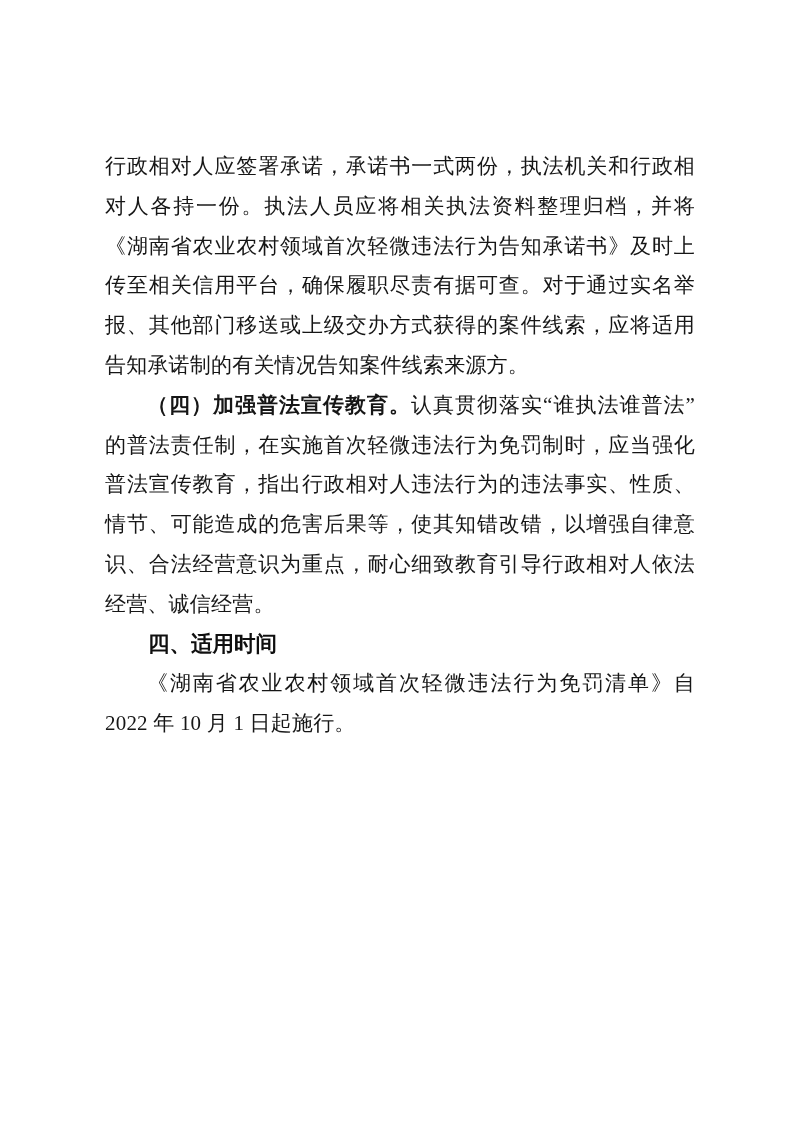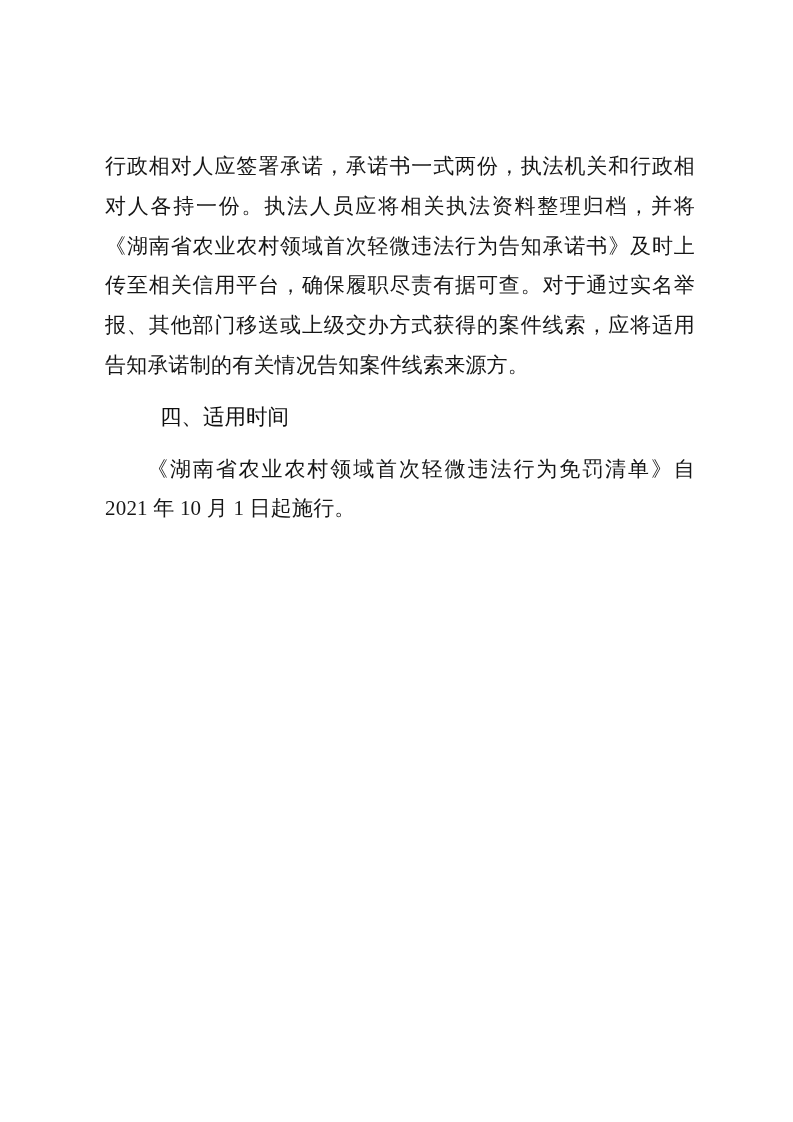--- a/index.html
+++ b/index.html
@@ -30,26 +30,26 @@
     text-justify: inter-ideograph;
     letter-spacing: 0.2px;
   }
   .para.indent {
     text-indent: 2em;
   }
   .para .lead {
     font-weight: 700;
   }
   .section-heading {
-    margin: 12px;
+    margin: 0;
     font-size: 21.5px;
     line-height: 39.8px;
     text-indent: 2em;
     font-family: "Liberation Sans", "DejaVu Sans", sans-serif;
-    font-weight: 400;
+    font-weight: 700;
     color: #0f0f0f;
     text-align: left;
   }
   .footer {
     position: absolute;
     left: 106px;
     top: 994px;
     font-size: 20px;
     line-height: 24px;
     letter-spacing: 0.5px;
@@ -58,21 +58,22 @@
 </style>
 </head>
 <body>
 
 <div class="page">
   <div class="content">
 
     <p class="para"><span>行政相对人应签署承诺，承诺书一式两份，执法机关和行政相对人各持一份。执法人员应将相关执法资料整理归档，并将《湖南省农业农村领域首次轻微违法行为告知承诺书》及时上传至相关信用平台，确保履职尽责有据可查。对于通过实名举报、其他部门移送或上级交办方式获得的案件线索，应将适用告知承诺制的有关情况告知案件线索来源方。</span></p>
 
 
+    <p class="para indent"><span class="lead">（四）加强普法宣传教育。</span><span>认真贯彻落实“谁执法谁普法”的普法责任制，在实施首次轻微违法行为免罚制时，应当强化普法宣传教育，指出行政相对人违法行为的违法事实、性质、情节、可能造成的危害后果等，使其知错改错，以增强自律意识、合法经营意识为重点，耐心细致教育引导行政相对人依法经营、诚信经营。</span></p>
 
     <p class="section-heading"><span>四、适用时间</span></p>
 
-    <p class="para indent"><span>《湖南省农业农村领域首次轻微违法行为免罚清单》自 2021 年 10 月 1 日起施行。</span></p>
+    <p class="para indent"><span>《湖南省农业农村领域首次轻微违法行为免罚清单》自 2022 年 10 月 1 日起施行。</span></p>
 
   </div>
 
   <div class="footer"><span>—4—</span></div>
 </div>
 
 </body></html>

